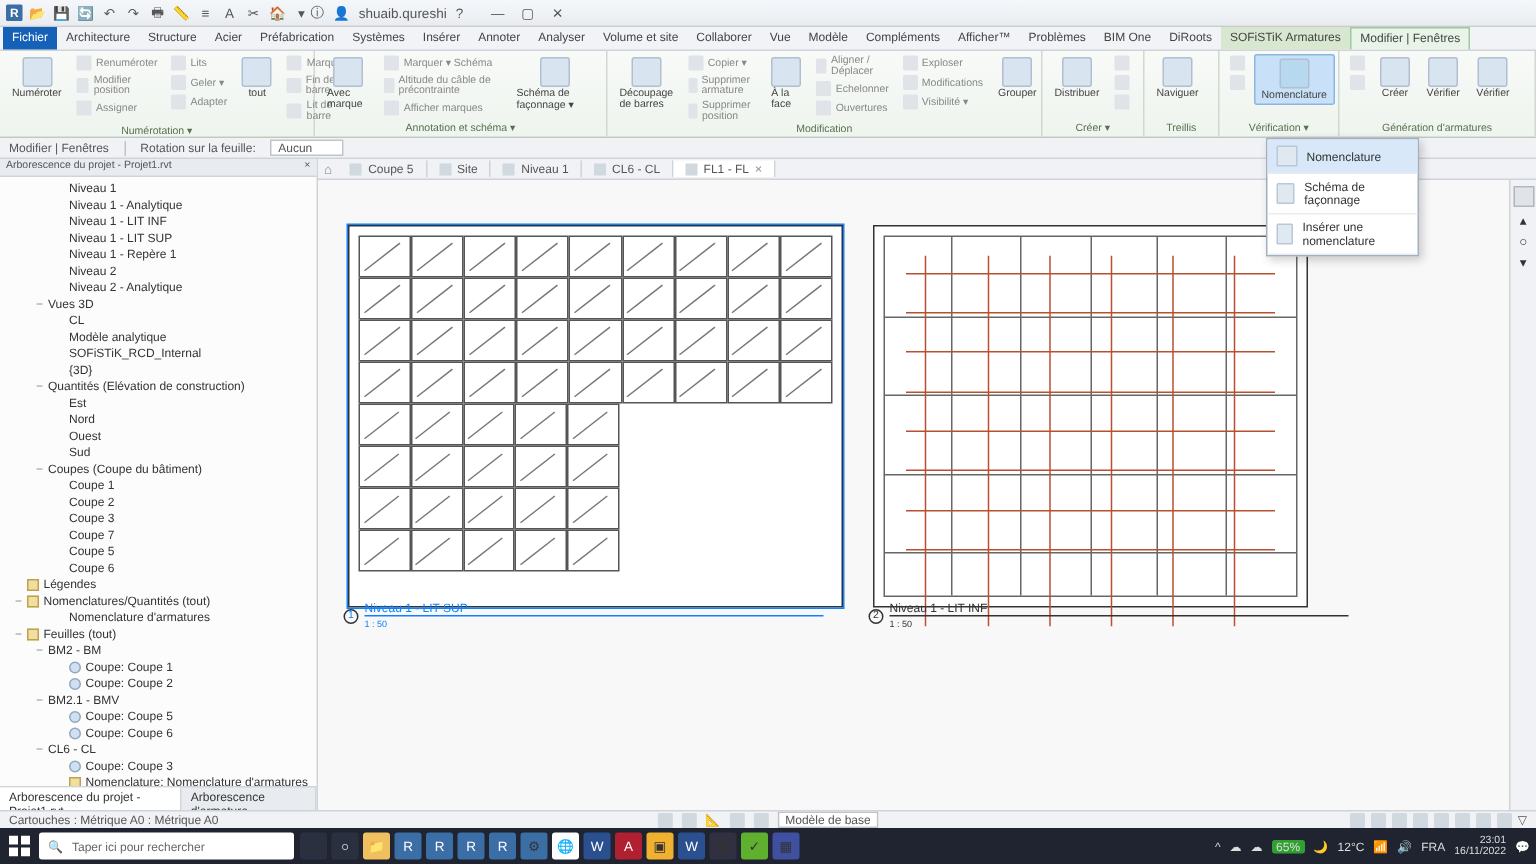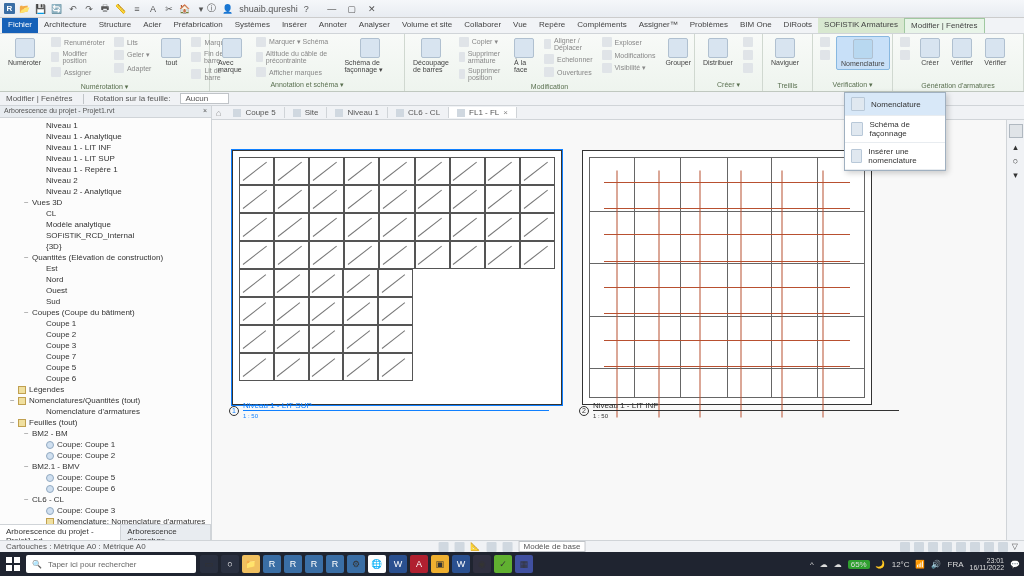--- a/index.html
+++ b/index.html
@@ -150,23 +150,23 @@
   <div class="ribbon-tab">Structure</div>
   <div class="ribbon-tab">Acier</div>
   <div class="ribbon-tab">Préfabrication</div>
   <div class="ribbon-tab">Systèmes</div>
   <div class="ribbon-tab">Insérer</div>
   <div class="ribbon-tab">Annoter</div>
   <div class="ribbon-tab">Analyser</div>
   <div class="ribbon-tab">Volume et site</div>
   <div class="ribbon-tab">Collaborer</div>
   <div class="ribbon-tab">Vue</div>
-  <div class="ribbon-tab">Repère</div>
+  <div class="ribbon-tab">Modèle</div>
   <div class="ribbon-tab">Compléments</div>
-  <div class="ribbon-tab">Assigner™</div>
+  <div class="ribbon-tab">Afficher™</div>
   <div class="ribbon-tab">Problèmes</div>
   <div class="ribbon-tab">BIM One</div>
   <div class="ribbon-tab">DiRoots</div>
   <div class="ribbon-tab ctx">SOFiSTiK Armatures</div>
   <div class="ribbon-tab active">Modifier | Fenêtres</div>
 </div>
 
 <div class="ribbon">
 
   <div class="ribbon-group" style="width:210px">

